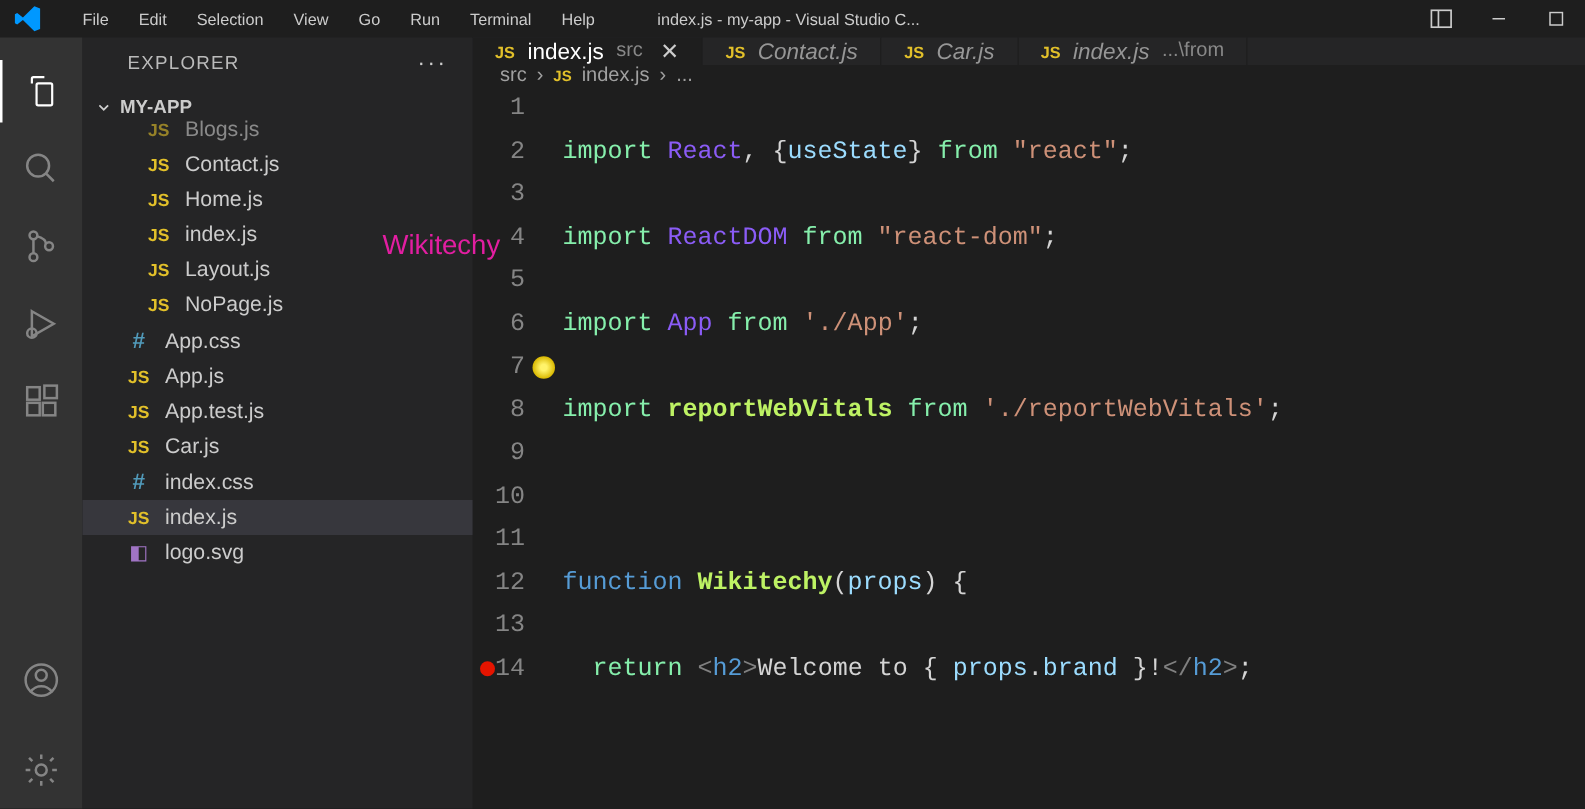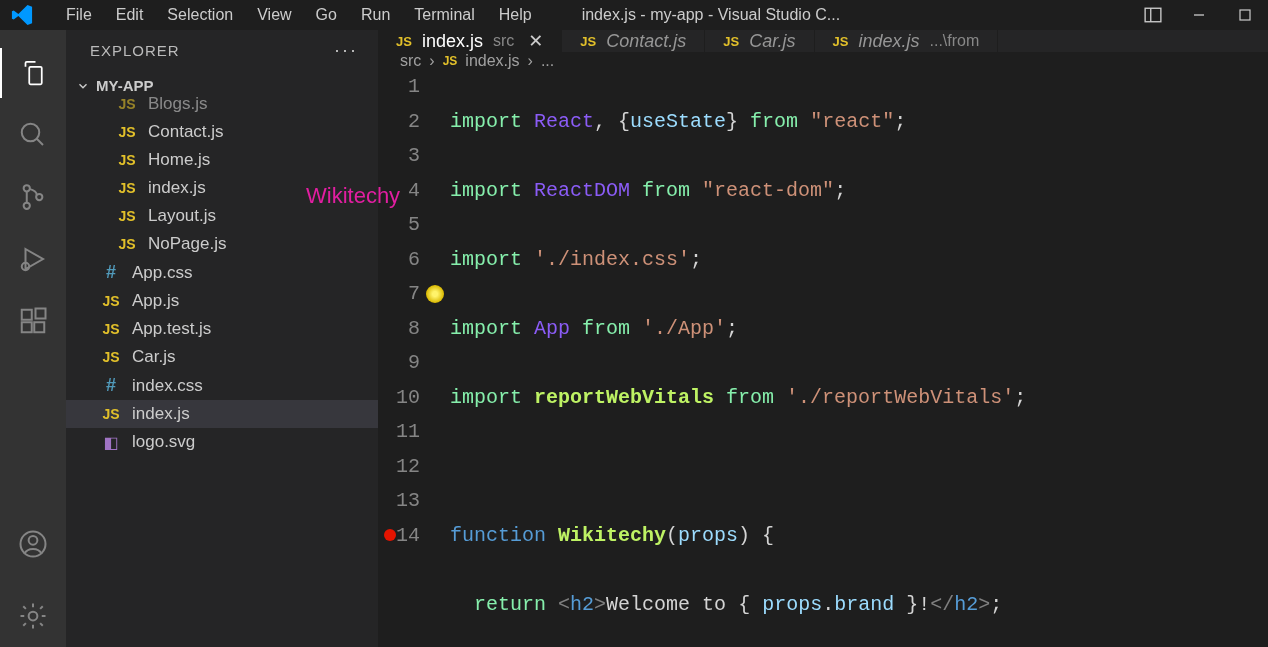--- a/index.html
+++ b/index.html
@@ -10,21 +10,21 @@
     font-family: "Segoe UI", sans-serif;
     color: #cccccc;
     overflow: hidden;
     position: relative;
   }
   .menubar {
     height: 30px;
     display: flex;
     align-items: center;
     padding-left: 8px;
-    font-size: 16px;
+    font-size: 13px;
     color: #cccccc;
     gap: 0;
   }
   .menubar .logo {
     width: 28px;
     height: 28px;
     display: flex;
     align-items: center;
     justify-content: center;
     margin-right: 18px;
@@ -92,21 +92,21 @@
     width: 312px;
     background: #252526;
     display: flex;
     flex-direction: column;
     position: relative;
   }
   .sidebar-header {
     display: flex;
     align-items: center;
     justify-content: space-between;
-    padding: 10px 20px 10px 24px;
+    padding: 10px 20px 10px 36px;
     font-size: 15px;
     color: #bbbbbb;
     letter-spacing: 1px;
     text-align: center;
   }
   .sidebar-header .dots { color: #cccccc; font-size: 18px; letter-spacing: 2px; }
   .sidebar-section {
     display: flex;
     align-items: center;
     padding: 6px 10px;
@@ -473,21 +473,20 @@
           <div class="ln">9</div>
           <div class="ln">10</div>
           <div class="ln">11</div>
           <div class="ln">12</div>
           <div class="ln">13</div>
           <div class="ln">14</div>
         </div>
       <div class="code">
 <div class="line"><span class="tok-kw">import</span> <span class="tok-type">React</span><span class="tok-punct">, {</span><span class="tok-var">useState</span><span class="tok-punct">}</span> <span class="tok-kw">from</span> <span class="tok-str">"react"</span><span class="tok-punct">;</span></div>
 <div class="line"><span class="tok-kw">import</span> <span class="tok-type">ReactDOM</span> <span class="tok-kw">from</span> <span class="tok-str">"react-dom"</span><span class="tok-punct">;</span></div>
-<div class="line"><span class="tok-kw">import</span> <span class="tok-str">'./index.css'</span><span class="tok-punct">;</span></div>
 <div class="line"><span class="tok-kw">import</span> <span class="tok-type">App</span> <span class="tok-kw">from</span> <span class="tok-str">'./App'</span><span class="tok-punct">;</span></div>
 <div class="line"><span class="tok-kw">import</span> <span class="tok-fn">reportWebVitals</span> <span class="tok-kw">from</span> <span class="tok-str">'./reportWebVitals'</span><span class="tok-punct">;</span></div>
 <div class="line"></div>
 <div class="line"><span class="tok-tagname">function</span> <span class="tok-fn">Wikitechy</span><span class="tok-punct">(</span><span class="tok-var">props</span><span class="tok-punct">) {</span></div>
 <div class="line">  <span class="tok-kw">return</span> <span class="tok-tag">&lt;</span><span class="tok-tagname">h2</span><span class="tok-tag">&gt;</span><span>Welcome to </span><span class="tok-punct">{ </span><span class="tok-var">props</span><span class="tok-punct">.</span><span class="tok-var">brand</span><span class="tok-punct"> }</span><span>!</span><span class="tok-tag">&lt;/</span><span class="tok-tagname">h2</span><span class="tok-tag">&gt;</span><span class="tok-punct">;</span></div>
 
 
 
 
 

